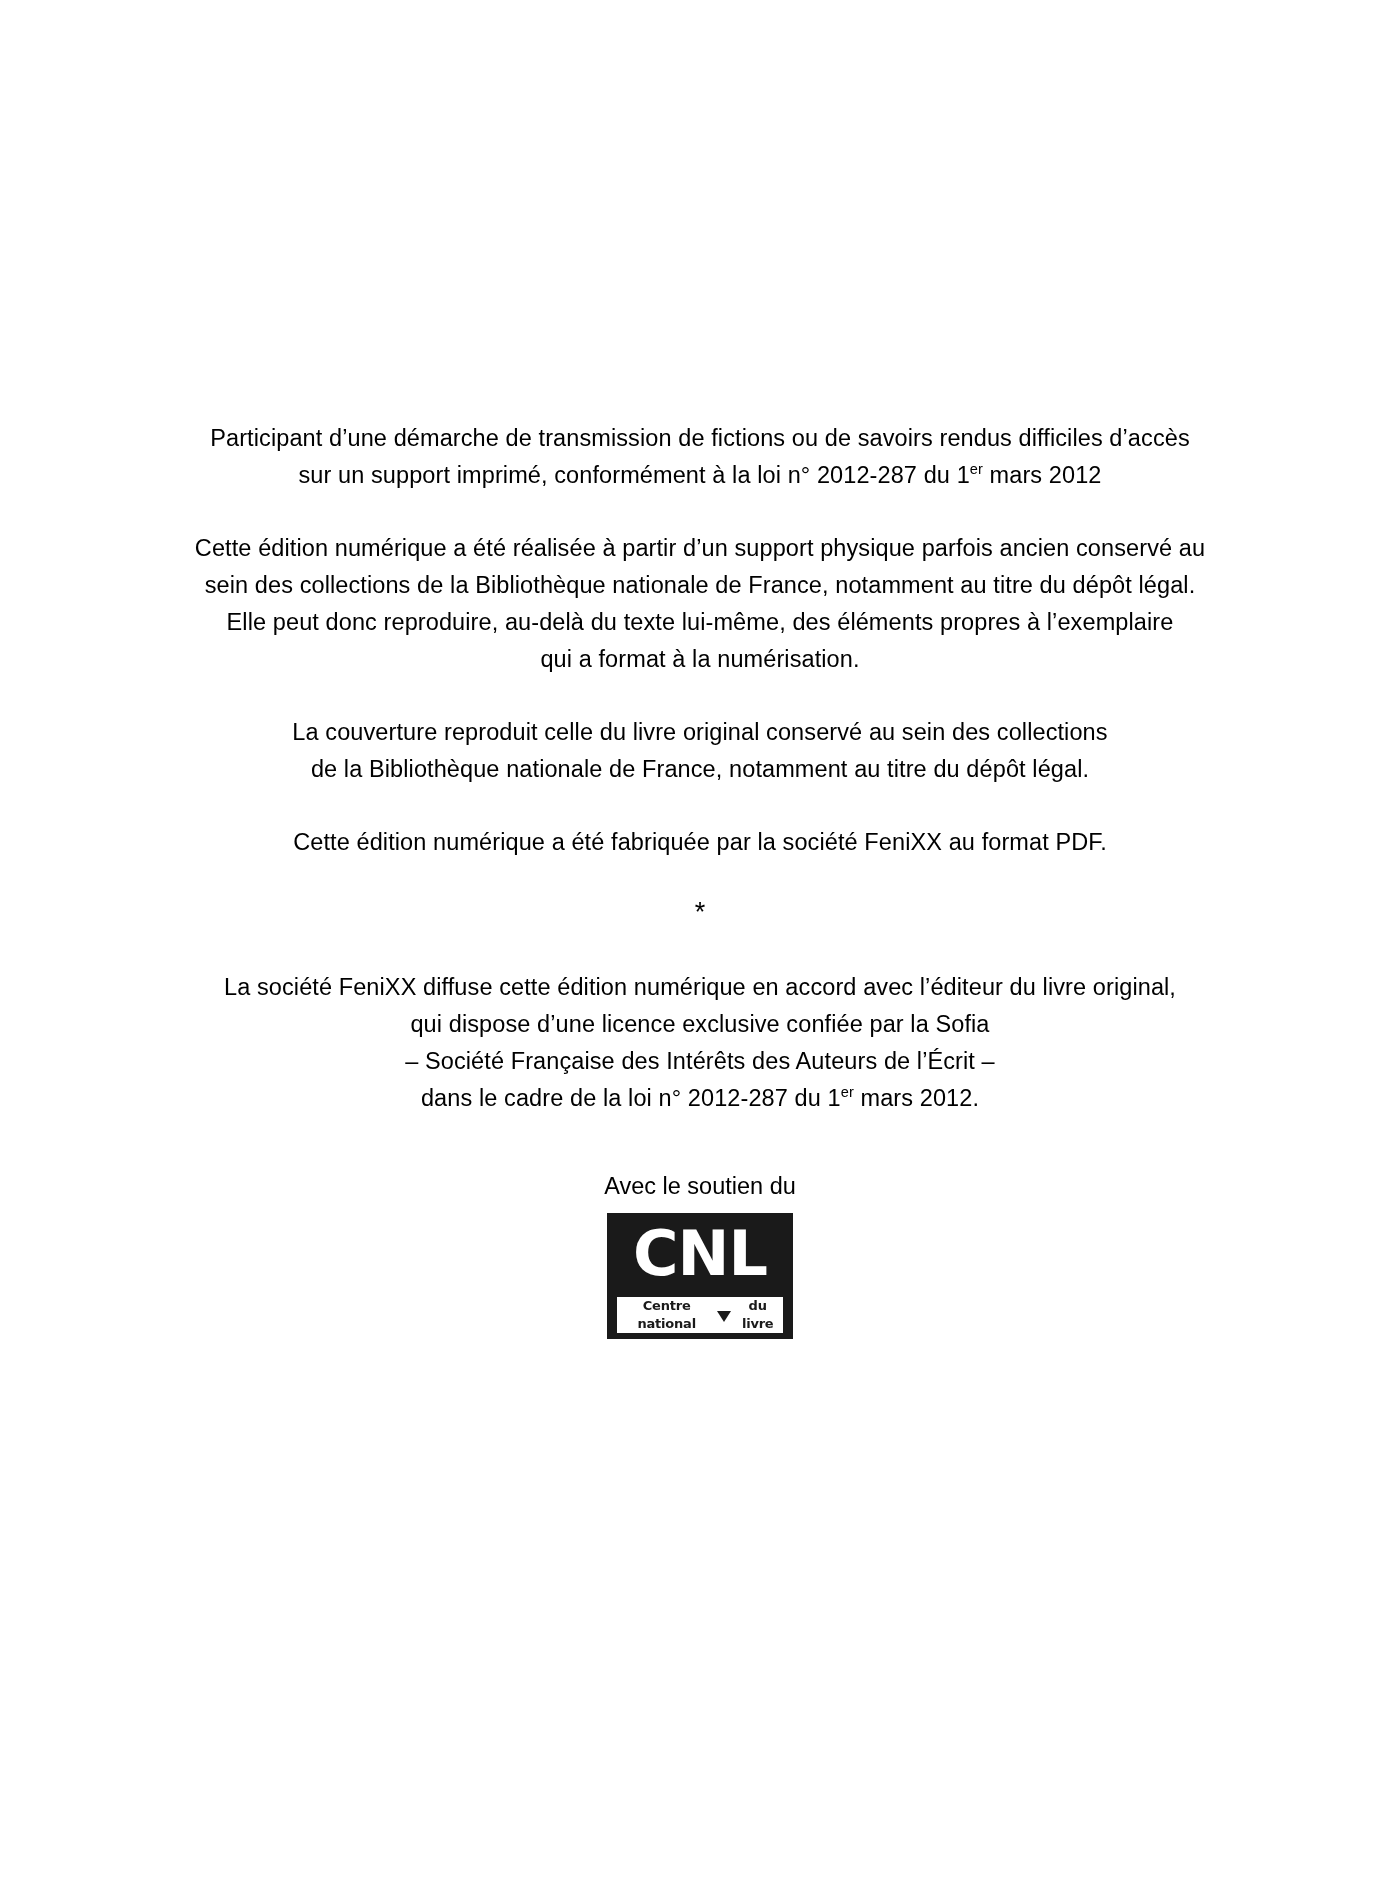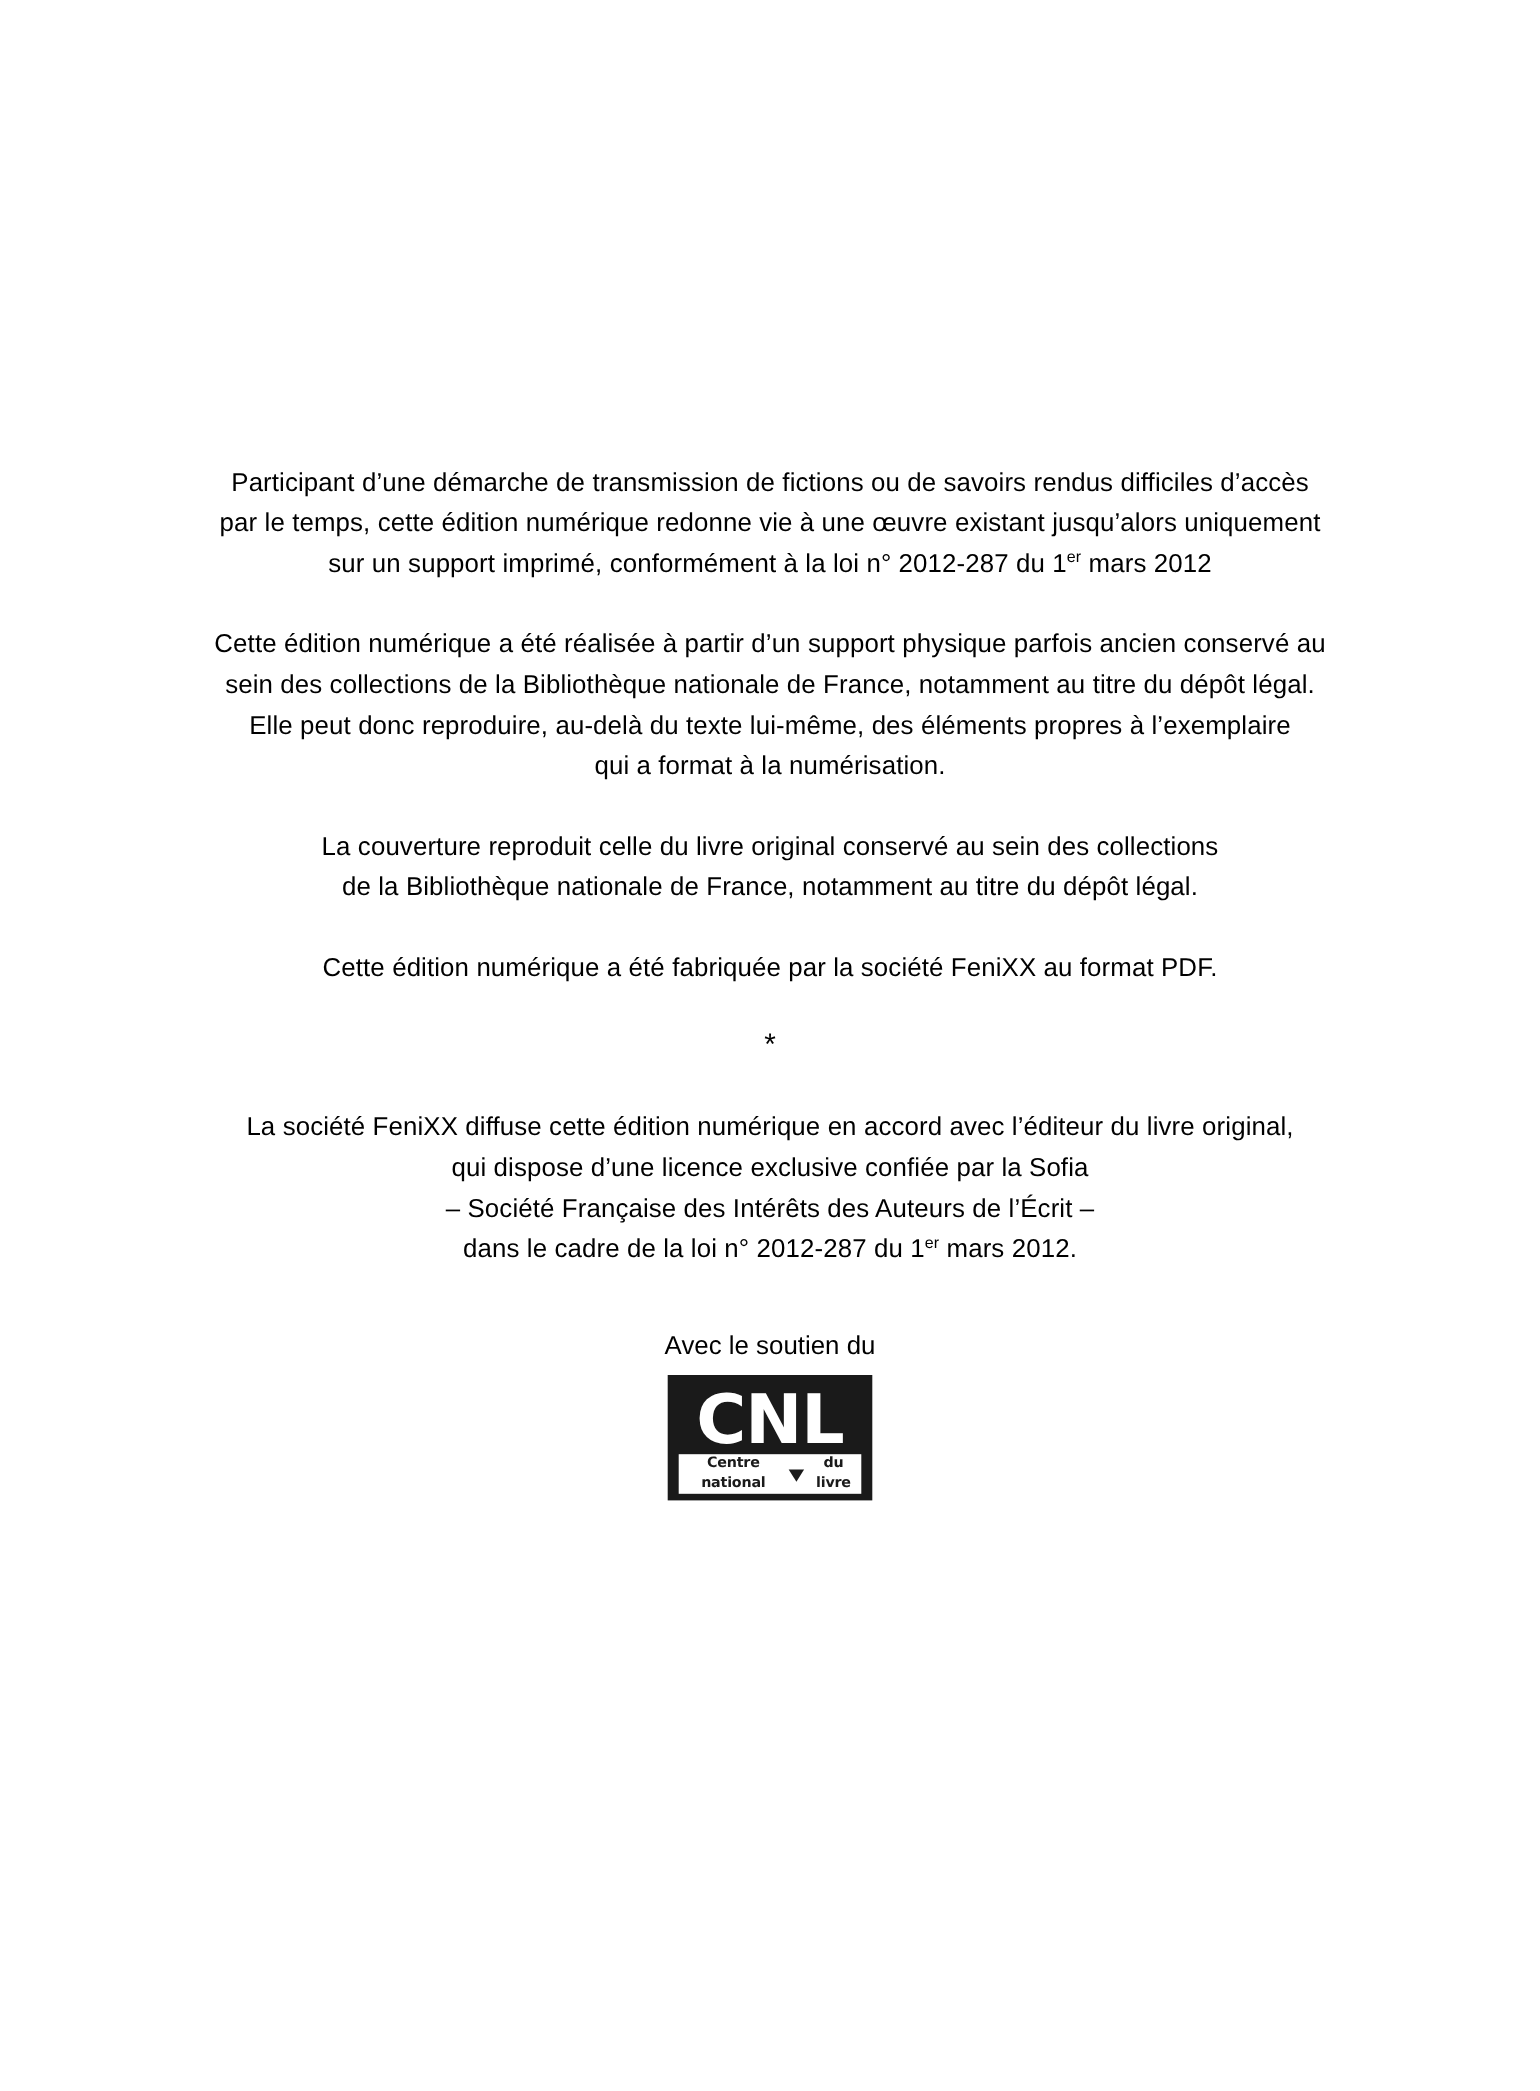--- a/index.html
+++ b/index.html
@@ -71,21 +71,21 @@
   .cnl-main {
     color: #ffffff;
     font-family: "DejaVu Sans", sans-serif;
     font-weight: bold;
     font-size: 62px;
     line-height: 62px;
     letter-spacing: -1px;
     position: relative;
   }
   .cnl-sub {
-    margin-top: 0;
+    margin-top: 12px;
     background: #ffffff;
     color: #1a1a1a;
     font-family: "DejaVu Sans", sans-serif;
     font-weight: bold;
     font-size: 13px;
     line-height: 18px;
     letter-spacing: -0.2px;
     display: flex;
     align-items: center;
     justify-content: center;
@@ -105,21 +105,20 @@
 </style>
 </head>
 <body>
 
 <div class="page">
 
   <div class="content">
 
     <p class="para">
       <span class="line">Participant d’une démarche de transmission de fictions ou de savoirs rendus difficiles d’accès</span>
-      <span class="line">par le temps, cette édition numérique redonne vie à une œuvre existant jusqu’alors uniquement</span>
       <span class="line"><span>sur un support imprimé, conformément à la loi n° 2012-287 du 1</span><sup>er</sup><span> mars 2012</span></span>
     </p>
 
     <p class="para">
       <span class="line">Cette édition numérique a été réalisée à partir d’un support physique parfois ancien conservé au</span>
       <span class="line">sein des collections de la Bibliothèque nationale de France, notamment au titre du dépôt légal.</span>
       <span class="line">Elle peut donc reproduire, au-delà du texte lui-même, des éléments propres à l’exemplaire</span>
       <span class="line">qui a format à la numérisation.</span>
     </p>
 

